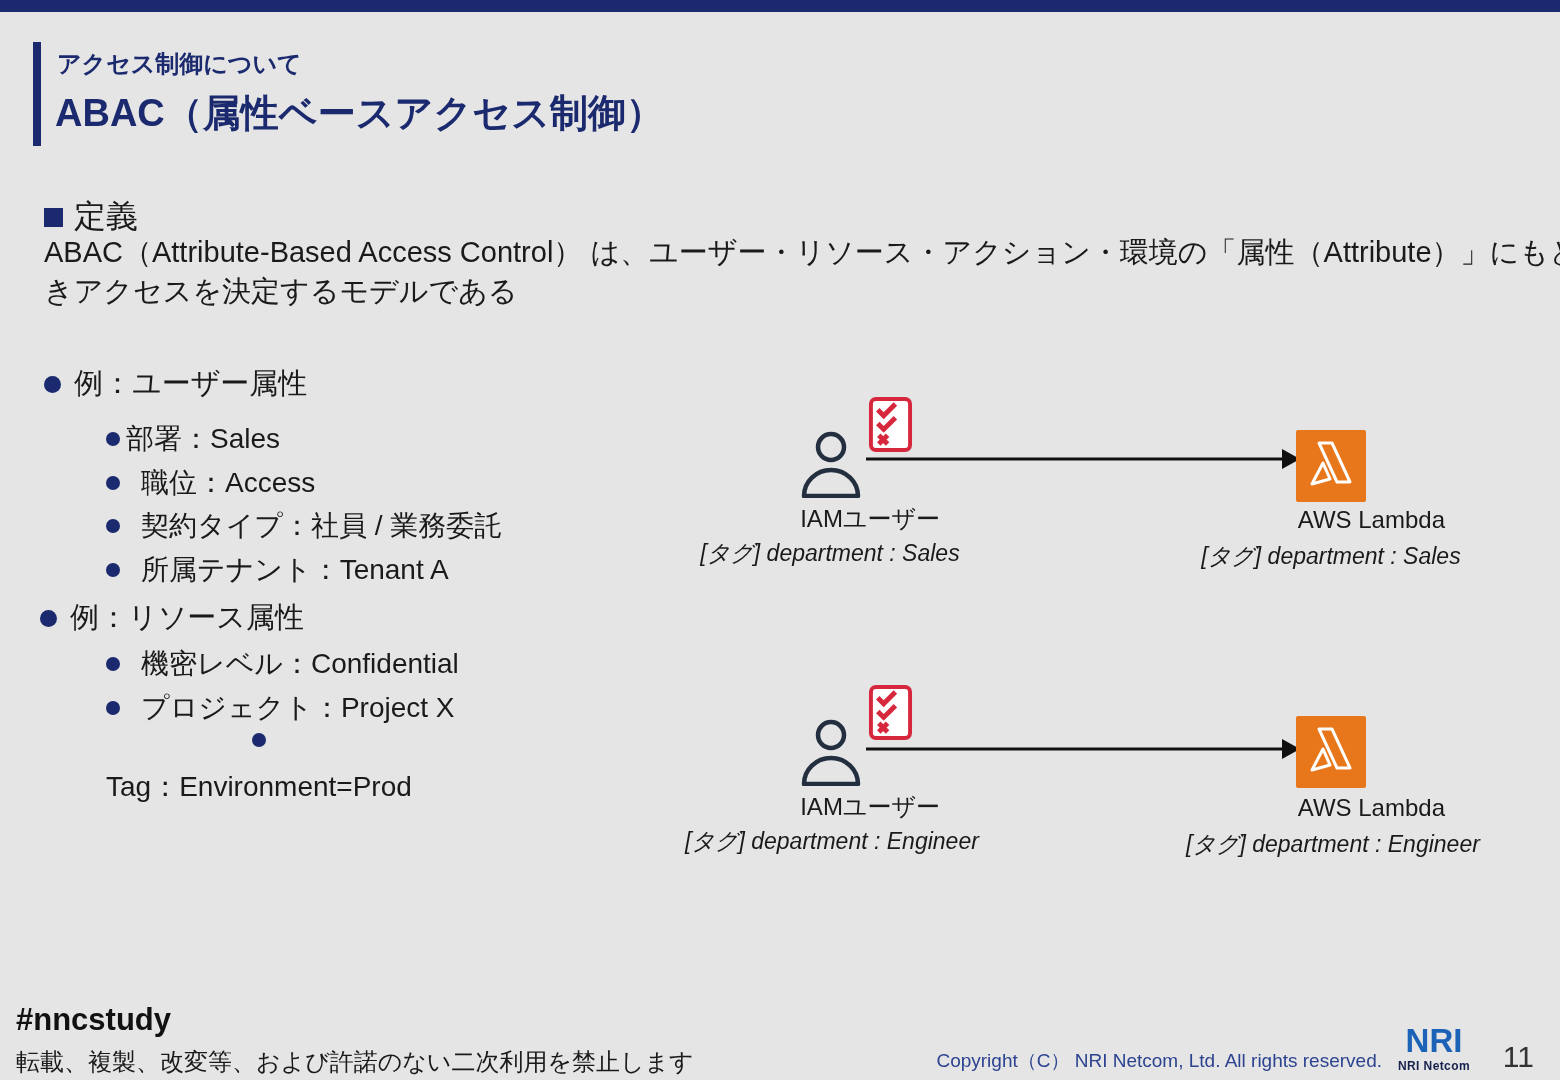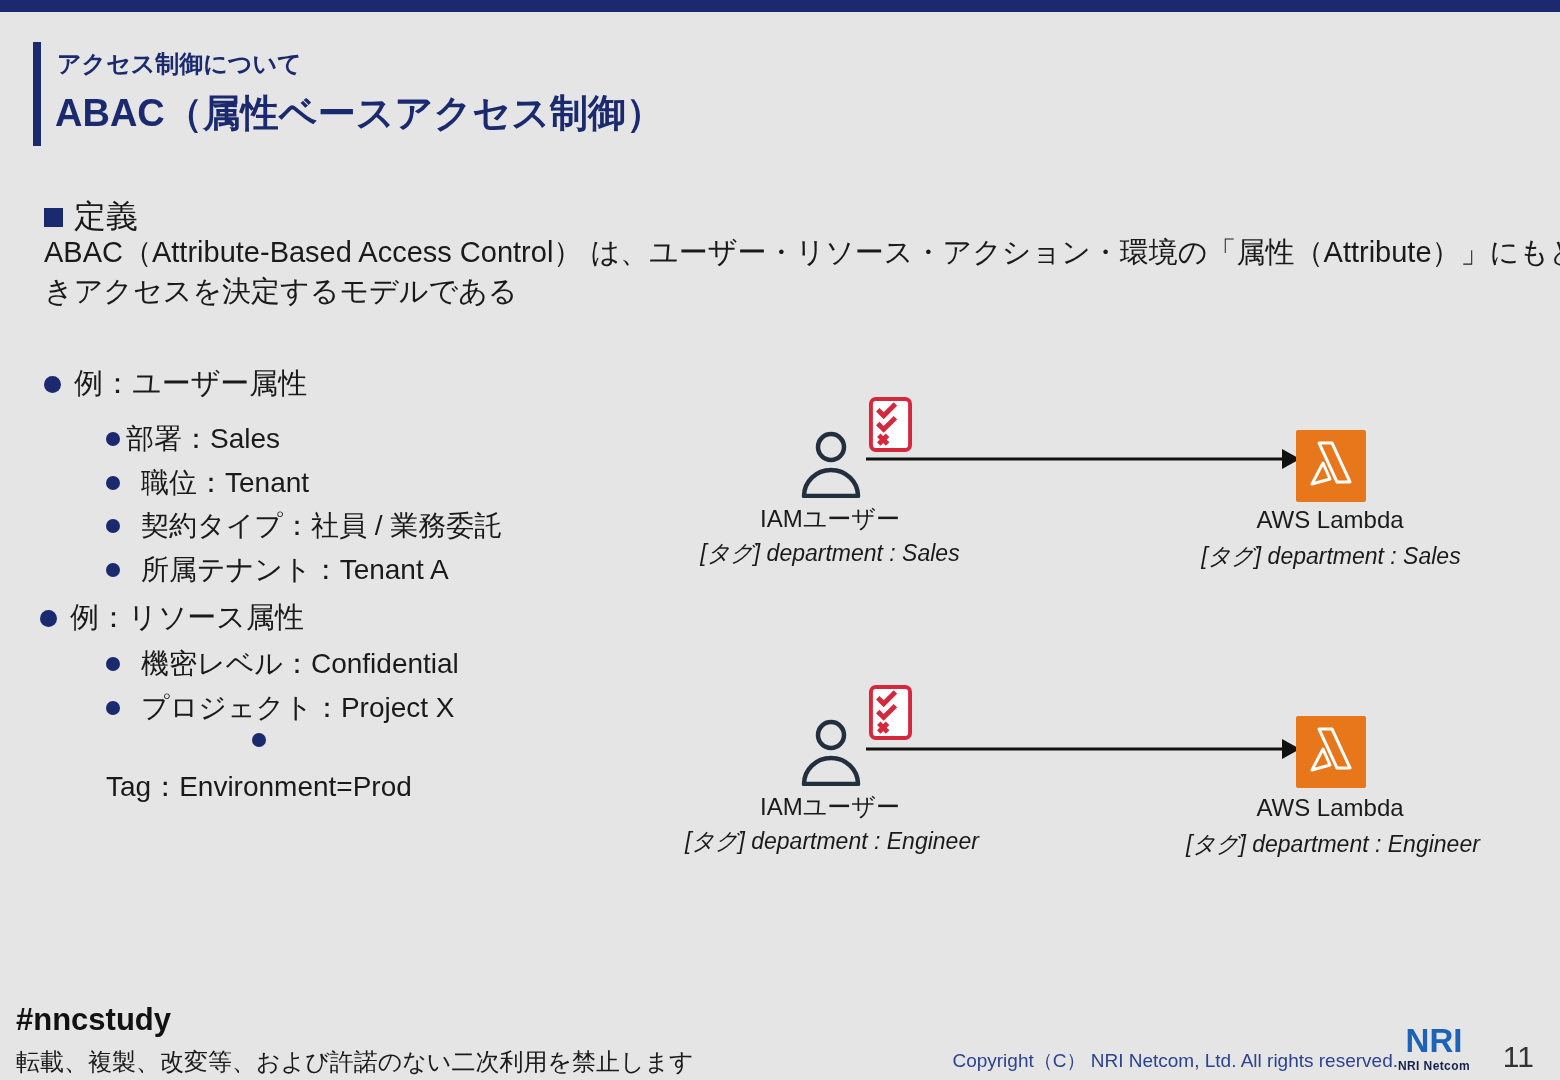--- a/index.html
+++ b/index.html
@@ -14,31 +14,31 @@
 
   .def-heading{left:44px;top:183px;display:flex;align-items:center;gap:11px;font-size:32px;color:var(--text);margin-top:12px;}
   .def-square{width:19px;height:19px;background:var(--navy);flex:0 0 auto;}
   .def-body{left:44px;top:233px;font-size:29px;line-height:39px;color:var(--text);white-space:nowrap;}
 
   .l1-row{display:flex;align-items:center;gap:13px;font-size:29px;color:var(--text);white-space:nowrap;}
   .l1-dot{width:17px;height:17px;border-radius:50%;background:var(--navy);flex:0 0 auto;}
   .l2-row{display:flex;align-items:center;gap:21px;font-size:28px;color:var(--text);white-space:nowrap;}
   .l2-dot{width:14px;height:14px;border-radius:50%;background:var(--navy);flex:0 0 auto;}
 
-  .lbl{font-size:24px;color:var(--text);text-align:center;white-space:nowrap;}
+  .lbl{font-size:24px;color:var(--text);text-align:right;white-space:nowrap;}
   .tag-lbl{font-size:23px;color:var(--text);text-align:center;white-space:nowrap;font-style:italic;}
 
   .person-icon{color:var(--slate);}
   .checklist-icon{color:var(--red);}
   .arrow-line{stroke:var(--line);}
   .arrow-head{fill:var(--line);}
 
   .hashtag{left:16px;top:1002px;font-size:31px;font-weight:bold;color:#111;}
   .notice{left:16px;top:1046px;font-size:24px;color:#1a1a1a;white-space:nowrap;}
-  .copyright{right:162px;top:1048px;font-size:19px;color:var(--copyrightBlue);white-space:nowrap;}
+  .copyright{right:178px;top:1048px;font-size:19px;color:var(--copyrightBlue);white-space:nowrap;}
   .nri-logo{right:90px;top:1024px;text-align:center;line-height:1;margin-left:15px;}
   .nri-main{font-size:33px;font-weight:bold;color:var(--logoBlue);letter-spacing:0px;}
   .nri-sub{font-size:12px;font-weight:bold;color:var(--logoDark);margin-top:3px;letter-spacing:0.4px;}
   .page-num{right:26px;top:1040px;font-size:30px;color:#333;}
 </style>
 </head>
 <body>
 
 <div class="slide">
 
@@ -59,21 +59,21 @@
   <div class="abs l1-row" style="left:44px;top:364px;">
     <span class="l1-dot"></span>
     <span>例：ユーザー属性</span>
   </div>
   <div class="abs l2-row" style="left:106px;top:420px;gap:6px;">
     <span class="l2-dot"></span>
     <span>部署：Sales</span>
   </div>
   <div class="abs l2-row" style="left:106px;top:464px;">
     <span class="l2-dot"></span>
-    <span>職位：Tenant</span>
+    <span>職位：Access</span>
   </div>
   <div class="abs l2-row" style="left:106px;top:507px;">
     <span class="l2-dot"></span>
     <span>契約タイプ：社員 / 業務委託</span>
   </div>
   <div class="abs l2-row" style="left:106px;top:551px;">
     <span class="l2-dot"></span>
     <span>所属テナント：Tenant A</span>
   </div>
 

